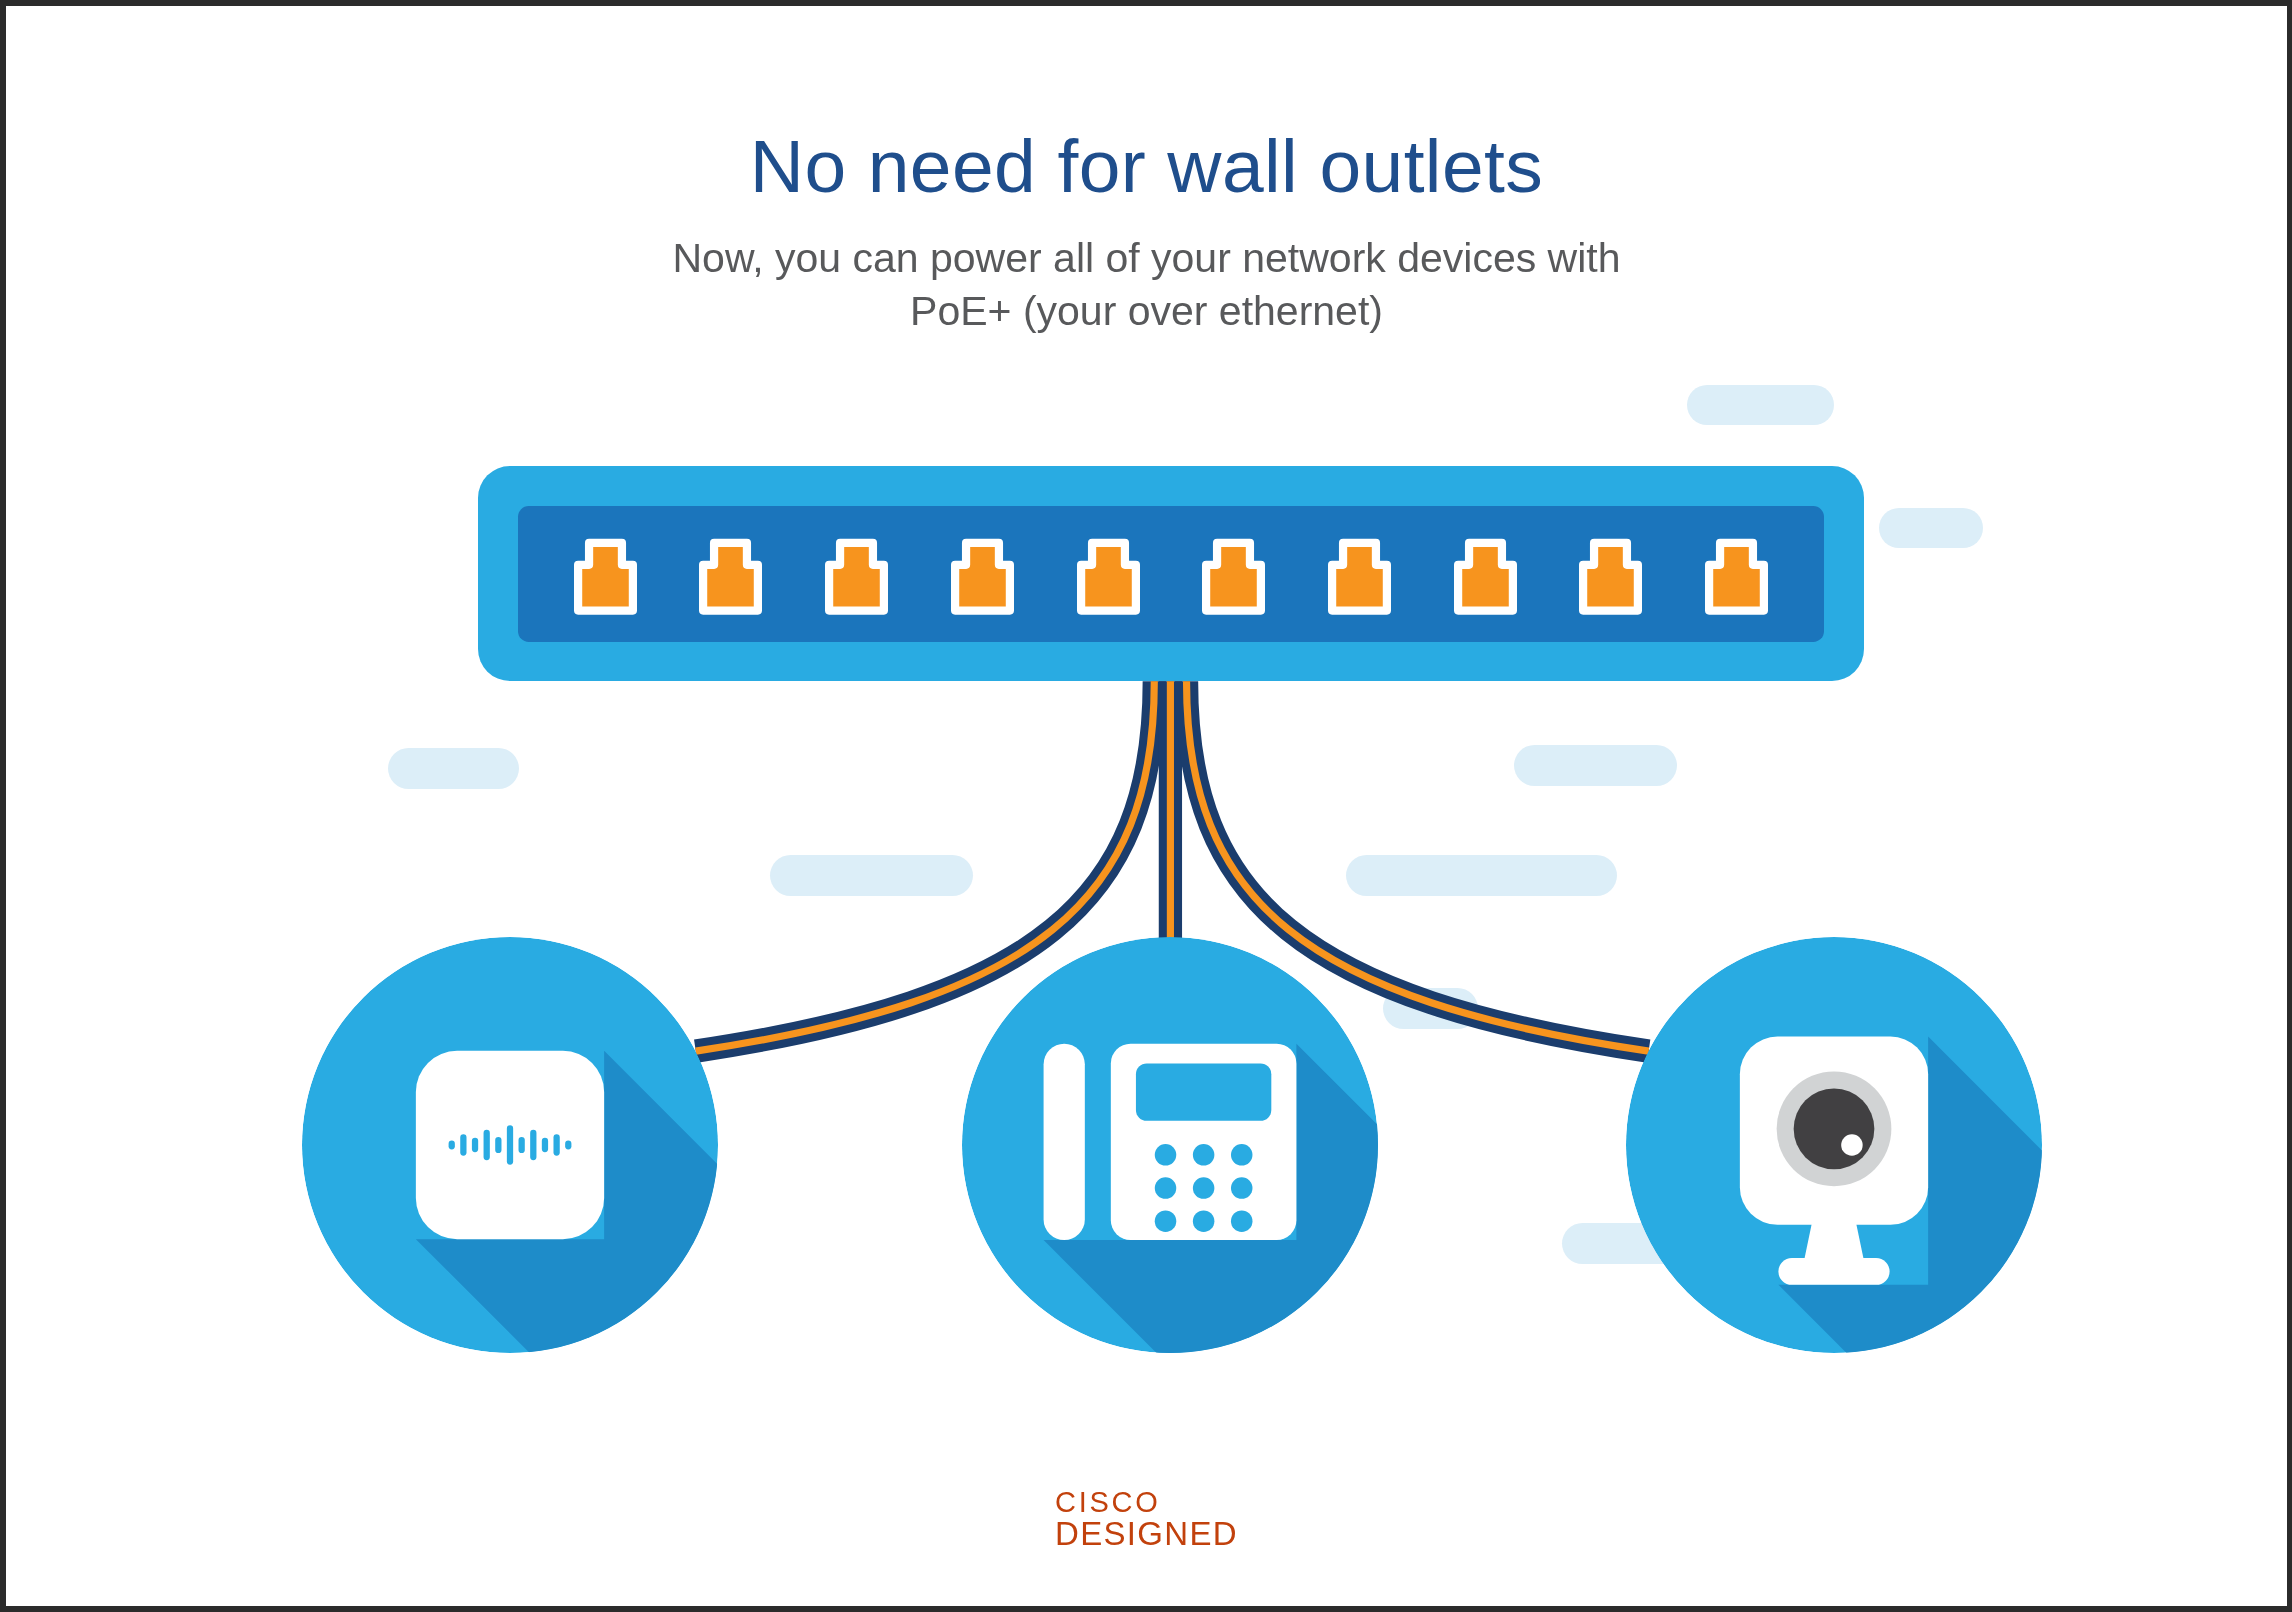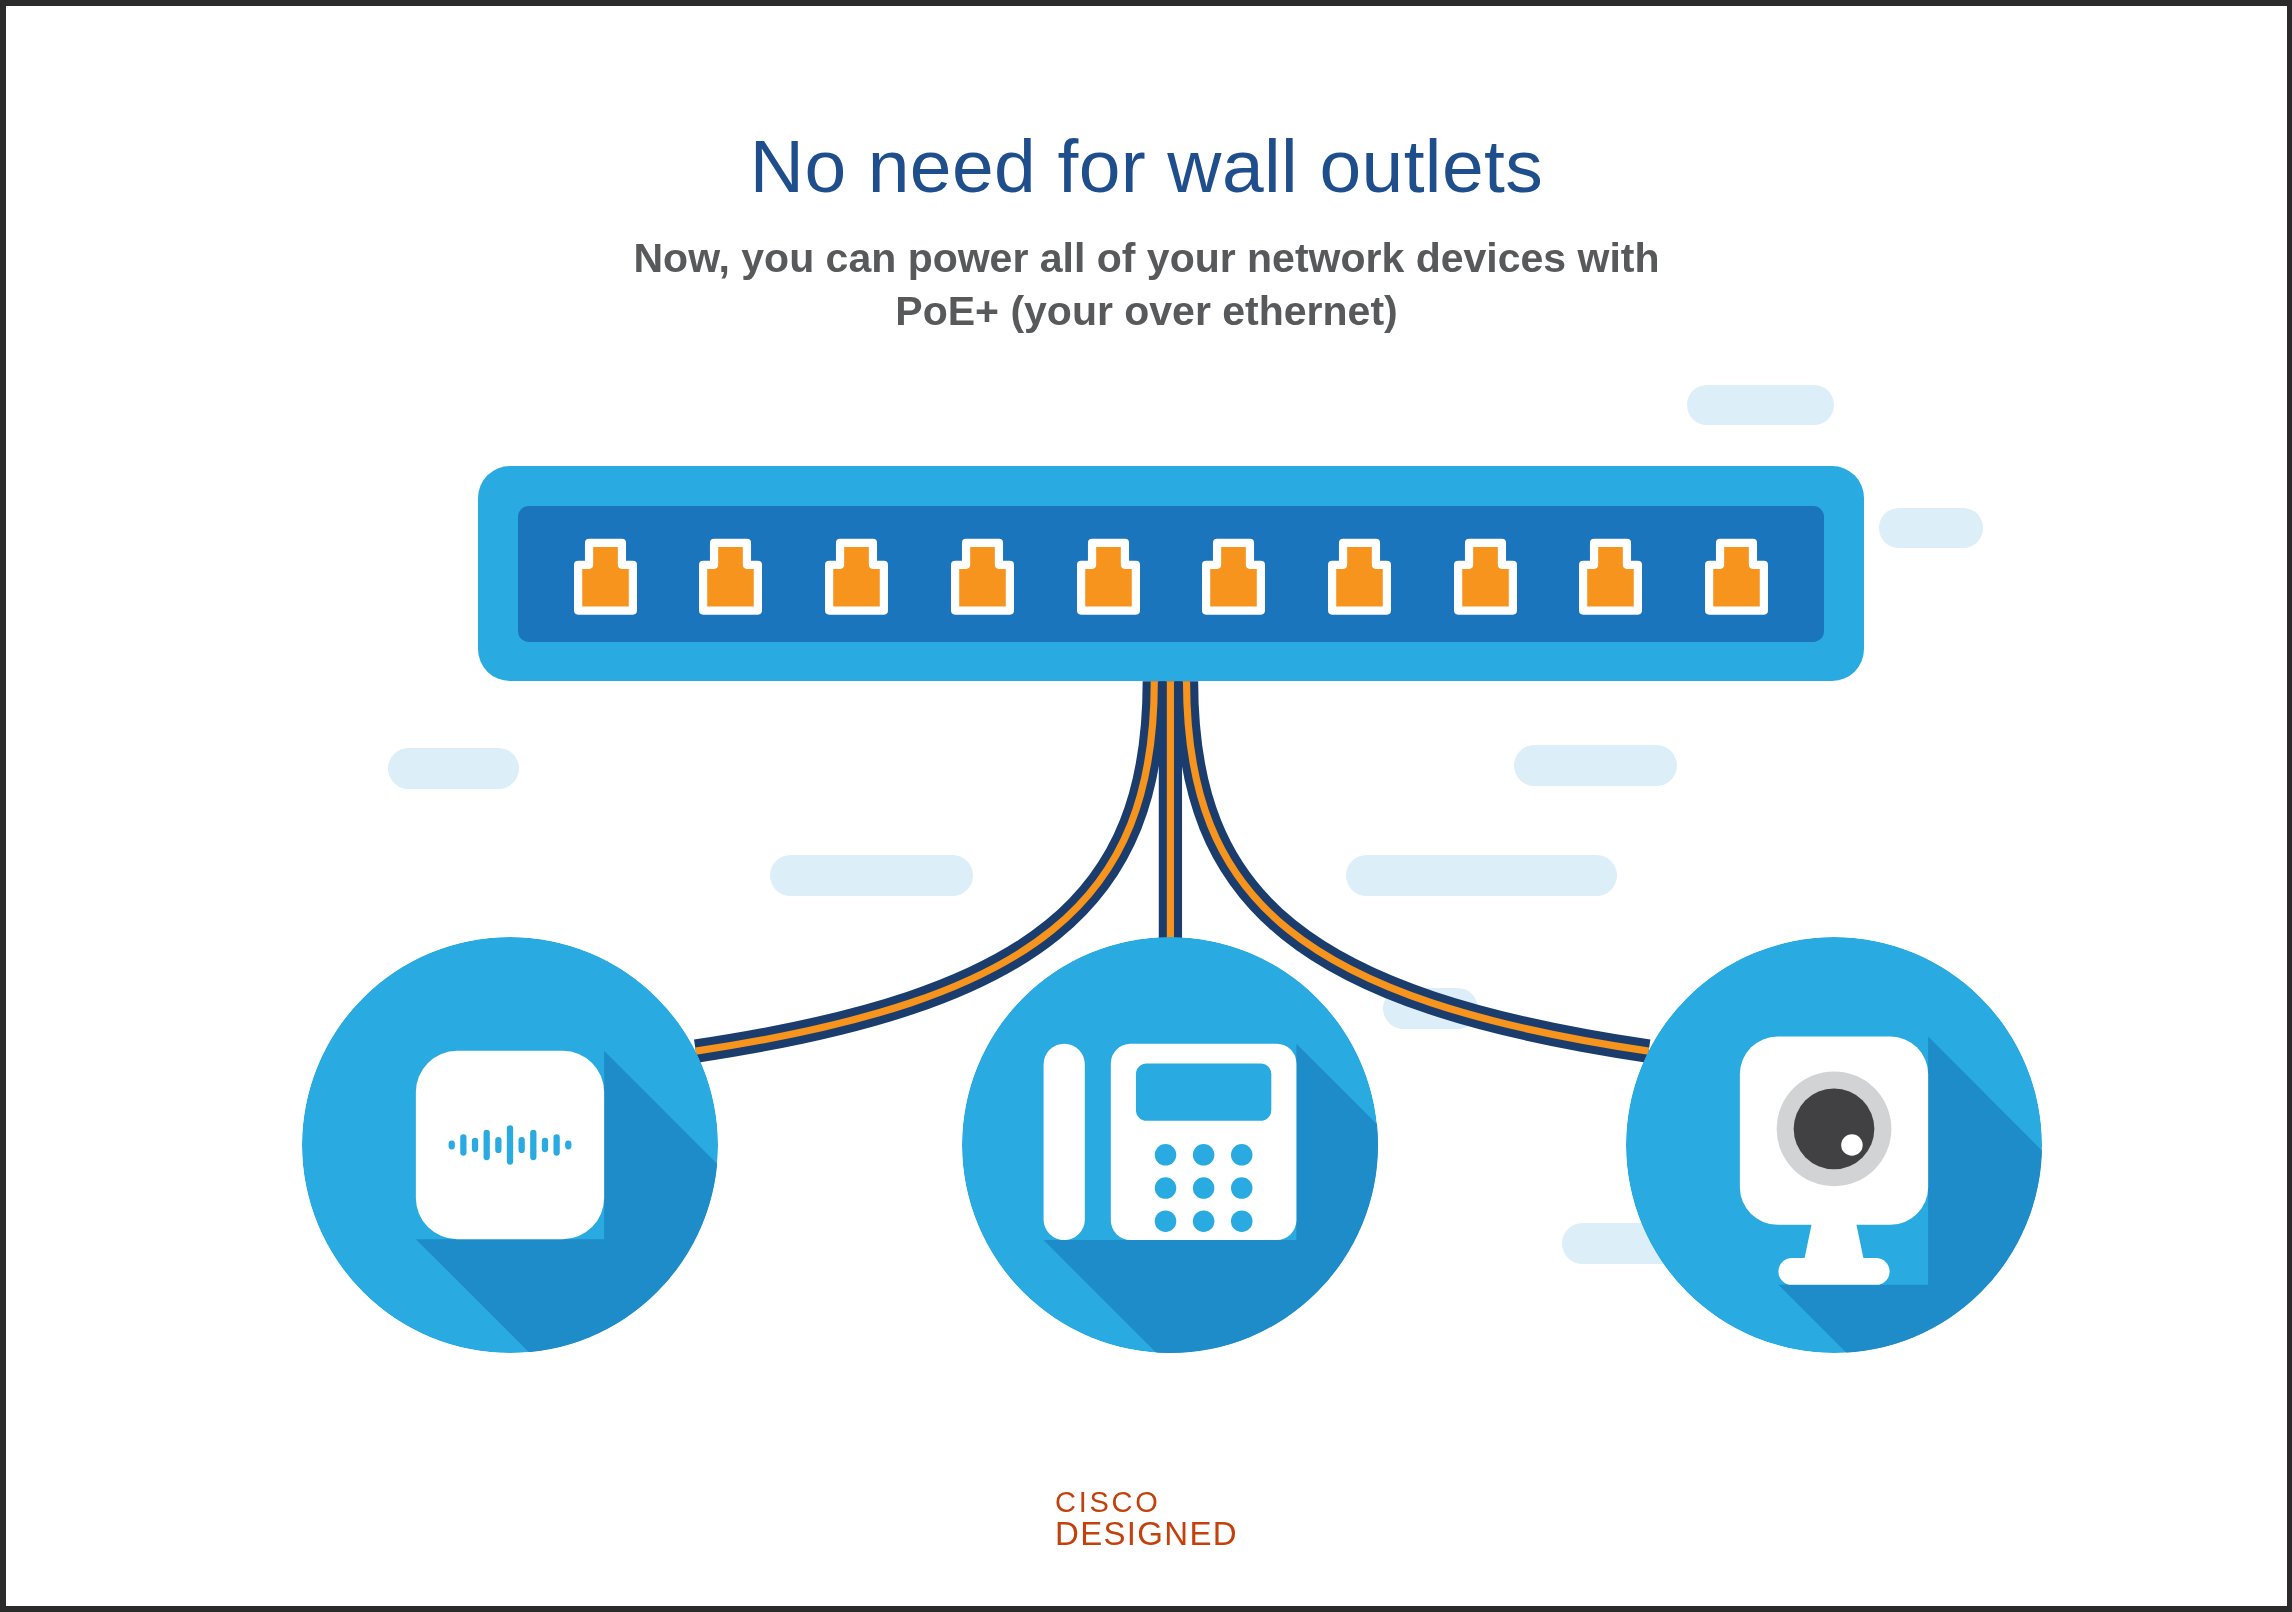--- a/index.html
+++ b/index.html
@@ -21,21 +21,21 @@
     font-size: 75px;
     font-weight: 400;
     color: #1F4E8C;
     letter-spacing: 0.4px;
   }
   .subtitle {
     margin: 23px 0 0 0;
     font-size: 41px;
     line-height: 1.3;
     color: #58595B;
-    font-weight: 700;
+    font-weight: 400;
   }
 
   
   .pill { position: absolute; background: #DCEEF8; border-radius: 21.5px; }
 
   
   .cables { position: absolute; left: 0; top: 0; width: 2293px; height: 1612px; }
 
   
   .switch {

